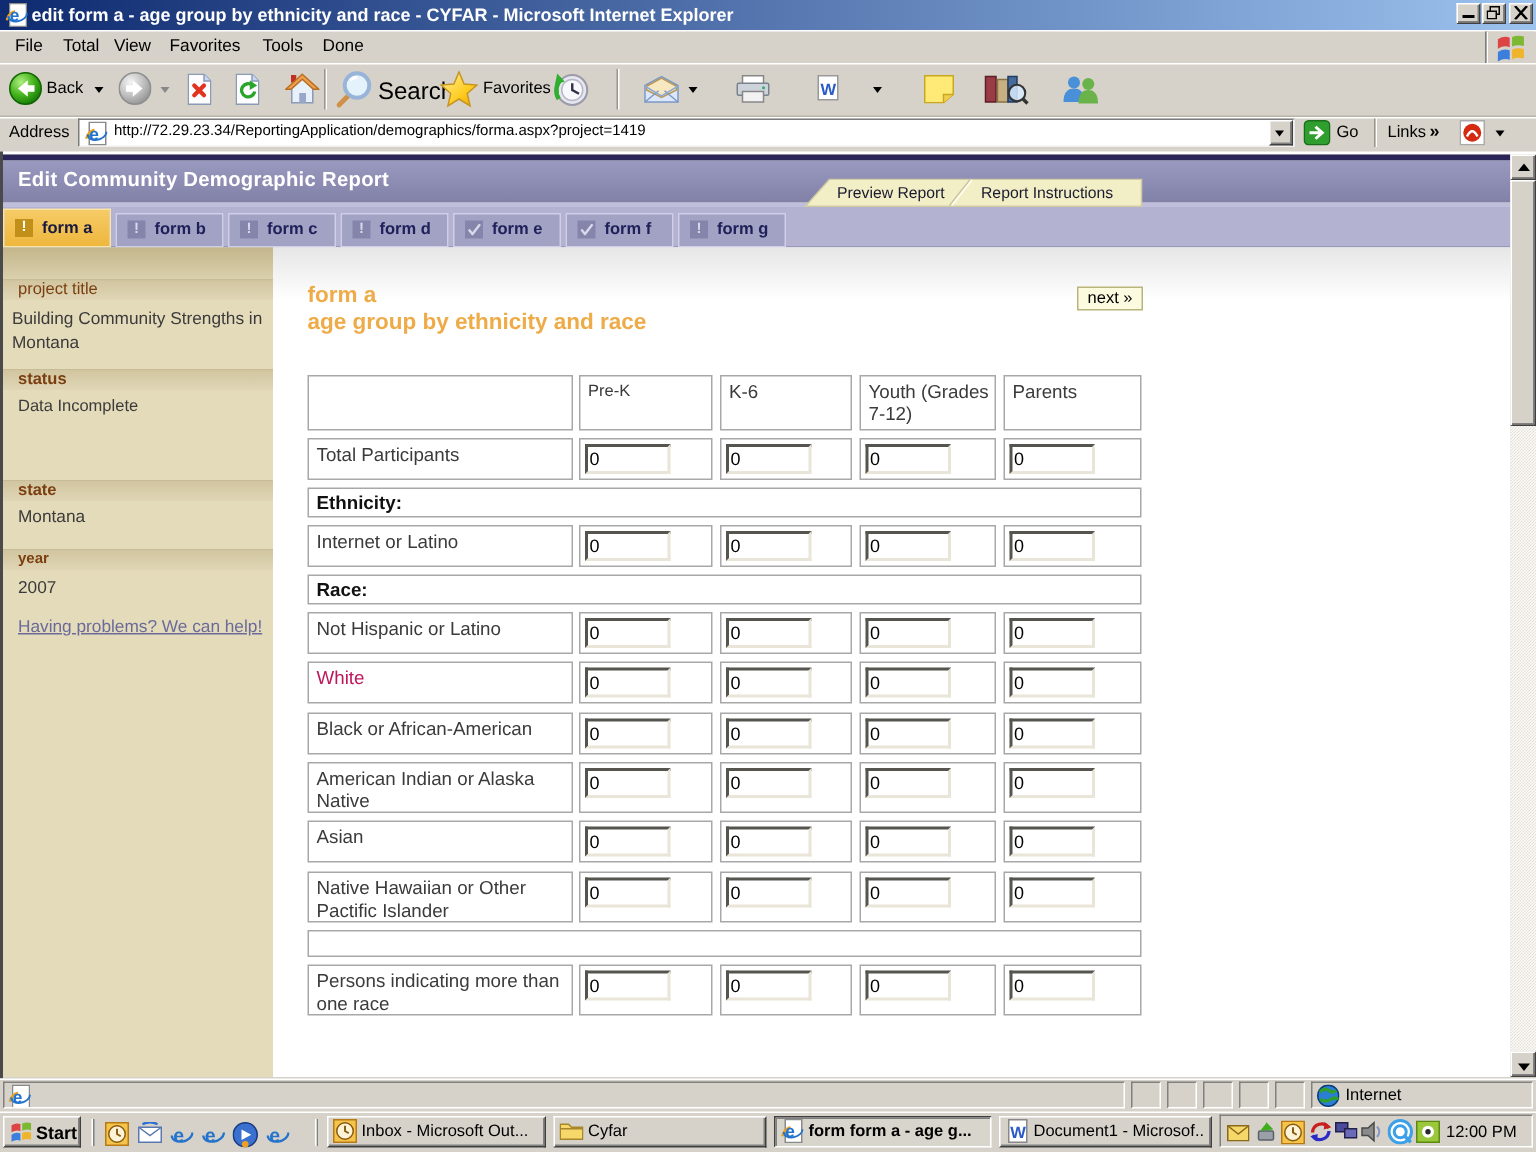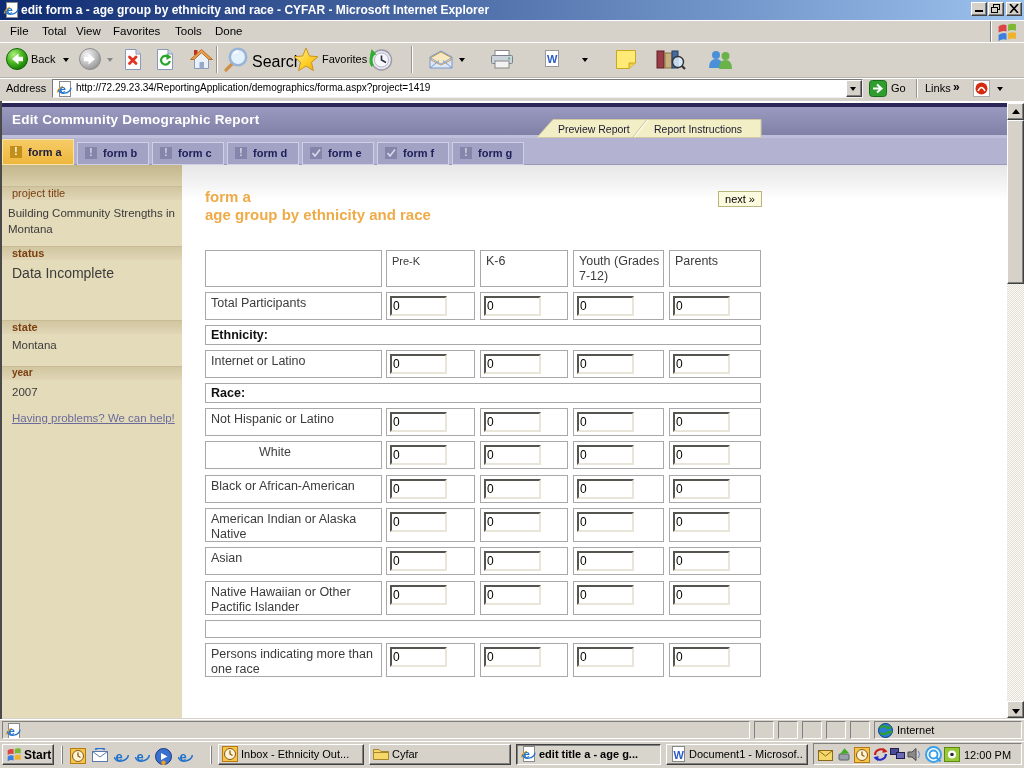--- a/index.html
+++ b/index.html
@@ -205,21 +205,21 @@
 <div style="position:absolute;left:452px;top:142px;width:72px;height:23px;background:#a2a2c4;border:1px solid #cfcfe8;"></div>
 <div style="position:absolute;left:460px;top:147px;width:12px;height:12px;background:#8585ac;color:#d8d8ea;font-size:10px;font-weight:bold;text-align:center;line-height:12px;">!</div>
 <div style="position:absolute;left:478px;top:147px;width:44px;height:13px;font-size:11px;font-weight:bold;color:#20205a;">form g</div>
 <div style="position:absolute;left:2px;top:165px;width:180px;height:553px;background:#e4dbba;"></div>
 <div style="position:absolute;left:2px;top:165px;width:180px;height:30px;background:linear-gradient(#c3b68c,#e4dbba);"></div>
 <div style="position:absolute;left:2px;top:186px;width:180px;height:14px;background:linear-gradient(#d2c6a0,#e0d6b6);border-top:1px solid #c8bc96;"></div>
 <div style="position:absolute;left:12px;top:187px;width:160px;height:12px;font-size:11px;font-weight:normal;color:#7b3e10;">project title</div>
 <div style="position:absolute;left:8px;top:206px;width:168px;height:32px;font-size:11.5px;color:#3b3b3b;line-height:15.5px;white-space:nowrap;">Building Community Strengths in<br>Montana</div>
 <div style="position:absolute;left:2px;top:246px;width:180px;height:14px;background:linear-gradient(#d2c6a0,#e0d6b6);border-top:1px solid #c8bc96;"></div>
 <div style="position:absolute;left:12px;top:247px;width:160px;height:12px;font-size:11px;font-weight:bold;color:#7b3e10;">status</div>
-<div style="position:absolute;left:12px;top:265px;width:160px;height:15px;font-size:14px;color:#3b3b3b;">Data Incomplete</div>
+<div style="position:absolute;left:12px;top:265px;width:160px;height:15px;font-size:11px;color:#3b3b3b;">Data Incomplete</div>
 <div style="position:absolute;left:2px;top:320px;width:180px;height:14px;background:linear-gradient(#d2c6a0,#e0d6b6);border-top:1px solid #c8bc96;"></div>
 <div style="position:absolute;left:12px;top:321px;width:160px;height:12px;font-size:11px;font-weight:bold;color:#7b3e10;">state</div>
 <div style="position:absolute;left:12px;top:339px;width:160px;height:15px;font-size:11.5px;color:#3b3b3b;">Montana</div>
 <div style="position:absolute;left:2px;top:366px;width:180px;height:14px;background:linear-gradient(#d2c6a0,#e0d6b6);border-top:1px solid #c8bc96;"></div>
 <div style="position:absolute;left:12px;top:367px;width:160px;height:12px;font-size:10px;font-weight:bold;color:#7b3e10;">year</div>
 <div style="position:absolute;left:12px;top:386px;width:160px;height:15px;font-size:11.5px;color:#3b3b3b;">2007</div>
 <div style="position:absolute;left:12px;top:412px;width:168px;height:15px;font-size:11.5px;color:#6b6b9b;text-decoration:underline;white-space:nowrap;">Having problems? We can help!</div>
 <div style="position:absolute;left:182px;top:165px;width:825px;height:553px;background:#fff;"></div>
 <div style="position:absolute;left:182px;top:165px;width:825px;height:35px;background:linear-gradient(#e6e6e6,#ffffff);"></div>
 <div style="position:absolute;left:205px;top:188px;width:400px;height:17px;font-size:15px;font-weight:bold;color:#eeab48;">form a</div>
@@ -270,21 +270,21 @@
 <div style="position:absolute;left:211px;top:412px;width:165px;height:20px;font-size:12.5px;color:#3b3b3b;line-height:15px;">Not Hispanic or Latino</div>
 <div style="position:absolute;left:205px;top:441px;width:177px;height:28px;background:#fff;border:1px solid #a8a8a8;"></div>
 <div style="position:absolute;left:386px;top:441px;width:89px;height:28px;background:#fff;border:1px solid #a8a8a8;"></div>
 <div style="position:absolute;left:390px;top:445px;width:57px;height:20px;background:#fff;border-style:solid;border-width:2px;border-color:#55544e #e9e5d8 #e9e5d8 #55544e;font-size:12px;color:#000;line-height:16px;"><span style="position:relative;left:1px;top:0px;">0</span></div>
 <div style="position:absolute;left:480px;top:441px;width:88px;height:28px;background:#fff;border:1px solid #a8a8a8;"></div>
 <div style="position:absolute;left:484px;top:445px;width:57px;height:20px;background:#fff;border-style:solid;border-width:2px;border-color:#55544e #e9e5d8 #e9e5d8 #55544e;font-size:12px;color:#000;line-height:16px;"><span style="position:relative;left:1px;top:0px;">0</span></div>
 <div style="position:absolute;left:573px;top:441px;width:91px;height:28px;background:#fff;border:1px solid #a8a8a8;"></div>
 <div style="position:absolute;left:577px;top:445px;width:57px;height:20px;background:#fff;border-style:solid;border-width:2px;border-color:#55544e #e9e5d8 #e9e5d8 #55544e;font-size:12px;color:#000;line-height:16px;"><span style="position:relative;left:1px;top:0px;">0</span></div>
 <div style="position:absolute;left:669px;top:441px;width:92px;height:28px;background:#fff;border:1px solid #a8a8a8;"></div>
 <div style="position:absolute;left:673px;top:445px;width:57px;height:20px;background:#fff;border-style:solid;border-width:2px;border-color:#55544e #e9e5d8 #e9e5d8 #55544e;font-size:12px;color:#000;line-height:16px;"><span style="position:relative;left:1px;top:0px;">0</span></div>
-<div style="position:absolute;left:211px;top:445px;width:165px;height:20px;font-size:12.5px;color:#404040;line-height:15px;margin-left:48px;">White</div>
+<div style="position:absolute;left:211px;top:445px;width:165px;height:20px;font-size:12.5px;color:#be185d;line-height:15px;">White</div>
 <div style="position:absolute;left:205px;top:475px;width:177px;height:28px;background:#fff;border:1px solid #a8a8a8;"></div>
 <div style="position:absolute;left:386px;top:475px;width:89px;height:28px;background:#fff;border:1px solid #a8a8a8;"></div>
 <div style="position:absolute;left:390px;top:479px;width:57px;height:20px;background:#fff;border-style:solid;border-width:2px;border-color:#55544e #e9e5d8 #e9e5d8 #55544e;font-size:12px;color:#000;line-height:16px;"><span style="position:relative;left:1px;top:0px;">0</span></div>
 <div style="position:absolute;left:480px;top:475px;width:88px;height:28px;background:#fff;border:1px solid #a8a8a8;"></div>
 <div style="position:absolute;left:484px;top:479px;width:57px;height:20px;background:#fff;border-style:solid;border-width:2px;border-color:#55544e #e9e5d8 #e9e5d8 #55544e;font-size:12px;color:#000;line-height:16px;"><span style="position:relative;left:1px;top:0px;">0</span></div>
 <div style="position:absolute;left:573px;top:475px;width:91px;height:28px;background:#fff;border:1px solid #a8a8a8;"></div>
 <div style="position:absolute;left:577px;top:479px;width:57px;height:20px;background:#fff;border-style:solid;border-width:2px;border-color:#55544e #e9e5d8 #e9e5d8 #55544e;font-size:12px;color:#000;line-height:16px;"><span style="position:relative;left:1px;top:0px;">0</span></div>
 <div style="position:absolute;left:669px;top:475px;width:92px;height:28px;background:#fff;border:1px solid #a8a8a8;"></div>
 <div style="position:absolute;left:673px;top:479px;width:57px;height:20px;background:#fff;border-style:solid;border-width:2px;border-color:#55544e #e9e5d8 #e9e5d8 #55544e;font-size:12px;color:#000;line-height:16px;"><span style="position:relative;left:1px;top:0px;">0</span></div>
 <div style="position:absolute;left:211px;top:479px;width:165px;height:20px;font-size:12.5px;color:#3b3b3b;line-height:15px;">Black or African-American</div>
@@ -393,36 +393,36 @@
     <text x="2.5" y="13" font-family="Liberation Sans" font-weight="bold" font-size="13" fill="#2273cc">e</text>
     <path d="M1.5 9 A6.8 4.8 -16 1 0 15.3 7" stroke="#2273cc" stroke-width="1.5" fill="none"></path>
   </svg>
 <div style="position:absolute;left:210px;top:746px;width:2px;height:18px;border-left:1px solid #fff;border-right:1px solid #808080;"></div>
 <div style="position:absolute;left:218px;top:744px;width:146px;height:21px;background:#d6d2c9;border:1px solid;border-color:#fff #404040 #404040 #fff;box-shadow:inset -1px -1px 0 #808080;"></div>
 <svg style="position:absolute;left:222px;top:746px;" width="16" height="16" viewBox="0 0 16 16">
     <rect x="0.5" y="0.5" width="15" height="15" fill="#f5c44a" stroke="#b87b14"></rect>
     <circle cx="8" cy="8" r="5.5" fill="#fdf4d8" stroke="#8a5a10"></circle>
     <path d="M8 4.5 L8 8 L10.5 9.5" stroke="#8a5a10" stroke-width="1.3" fill="none"></path>
   </svg>
-<div style="position:absolute;left:241px;top:748px;width:118px;height:14px;font-size:11px;font-weight:normal;color:#000;white-space:nowrap;overflow:hidden;">Inbox - Ethnicity Out...</div>
+<div style="position:absolute;left:241px;top:748px;width:118px;height:14px;font-size:11px;font-weight:normal;color:#000;white-space:nowrap;overflow:hidden;">Inbox - Microsoft Out...</div>
 <div style="position:absolute;left:369px;top:744px;width:142px;height:21px;background:#d6d2c9;border:1px solid;border-color:#fff #404040 #404040 #fff;box-shadow:inset -1px -1px 0 #808080;"></div>
 <svg style="position:absolute;left:373px;top:746px;" width="16" height="16" viewBox="0 0 16 16">
     <path d="M0.5 3.5 L6 3.5 L8 5.5 L15.5 5.5 L15.5 13.5 L0.5 13.5 Z" fill="#f5d76a" stroke="#a8862a"></path>
     <path d="M0.5 6.5 L15.5 6.5" stroke="#a8862a"></path>
   </svg>
 <div style="position:absolute;left:392px;top:748px;width:114px;height:14px;font-size:11px;font-weight:normal;color:#000;white-space:nowrap;overflow:hidden;">Cyfar</div>
 <div style="position:absolute;left:516px;top:744px;width:145px;height:21px;background:#d8d5cc;border:1px solid;border-color:#404040 #fff #fff #404040;box-shadow:inset 1px 1px 0 #808080;"></div>
 <svg style="position:absolute;left:520px;top:746px;" width="16" height="16" viewBox="0 0 16 16">
     <rect x="3.5" y="0.5" width="11" height="15" fill="#fff" stroke="#8a8a8a"></rect>
     <rect x="4" y="1" width="10" height="14" fill="#fff"></rect>
     <path d="M1.5 11.5 Q2.5 7 7 5.5" stroke="#e8a020" stroke-width="1.6" fill="none"></path>
     <text x="3.5" y="12" font-family="Liberation Sans" font-weight="bold" font-size="11.5" fill="#2273cc">e</text>
     <path d="M2.5 8.6 A6.2 4.3 -16 1 0 15 6.8" stroke="#2273cc" stroke-width="1.3" fill="none"></path>
   </svg>
-<div style="position:absolute;left:539px;top:748px;width:117px;height:14px;font-size:11px;font-weight:bold;color:#000;white-space:nowrap;overflow:hidden;">edit title a - age g...</div>
+<div style="position:absolute;left:539px;top:748px;width:117px;height:14px;font-size:11px;font-weight:bold;color:#000;white-space:nowrap;overflow:hidden;">form form a - age g...</div>
 <div style="position:absolute;left:666px;top:744px;width:142px;height:21px;background:#d6d2c9;border:1px solid;border-color:#fff #404040 #404040 #fff;box-shadow:inset -1px -1px 0 #808080;"></div>
 <svg style="position:absolute;left:670px;top:746px;" width="16" height="16" viewBox="0 0 16 16">
     <rect x="2.5" y="0.5" width="12" height="15" fill="#fff" stroke="#888"></rect>
     <text x="3.5" y="12.5" font-family="Liberation Sans" font-size="11" font-weight="bold" fill="#2b5bc8">W</text>
   </svg>
 <div style="position:absolute;left:689px;top:748px;width:114px;height:14px;font-size:11px;font-weight:normal;color:#000;white-space:nowrap;overflow:hidden;">Document1 - Microsof...</div>
 <div style="position:absolute;left:813px;top:743px;width:209px;height:22px;border:1px solid;border-color:#808080 #fff #fff #808080;"></div>
 <svg style="position:absolute;left:818px;top:750px;" width="15" height="11" viewBox="0 0 15 11">
     <rect x="0.5" y="0.5" width="14" height="10" fill="#f5d76a" stroke="#8a6a1a"></rect>
     <path d="M0.5 0.5 L7.5 6 L14.5 0.5" stroke="#8a6a1a" fill="none"></path>

